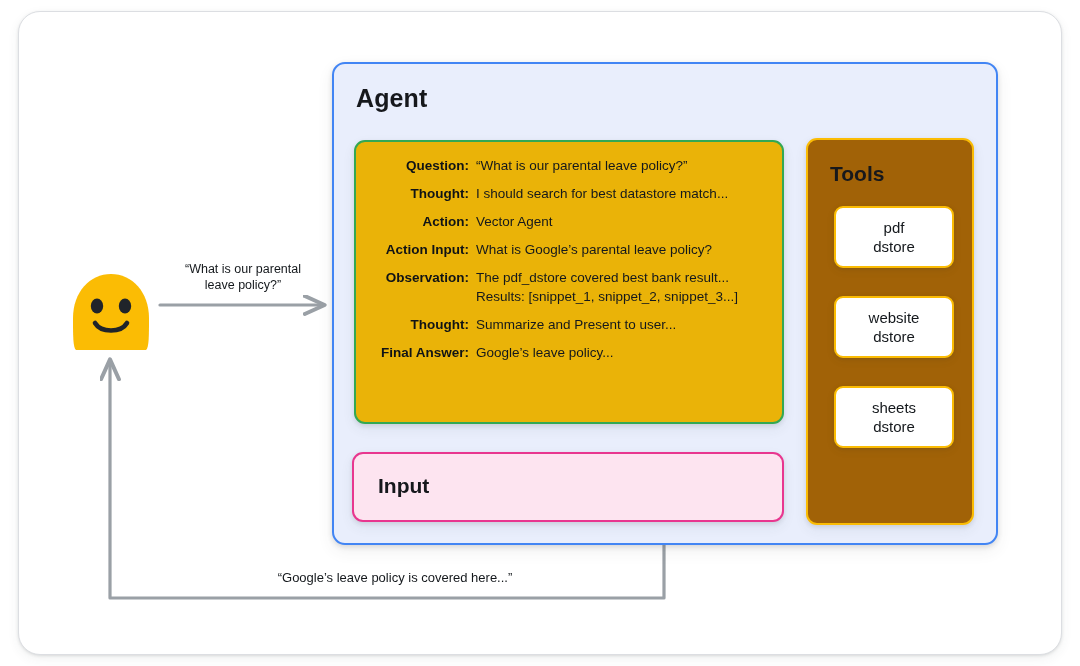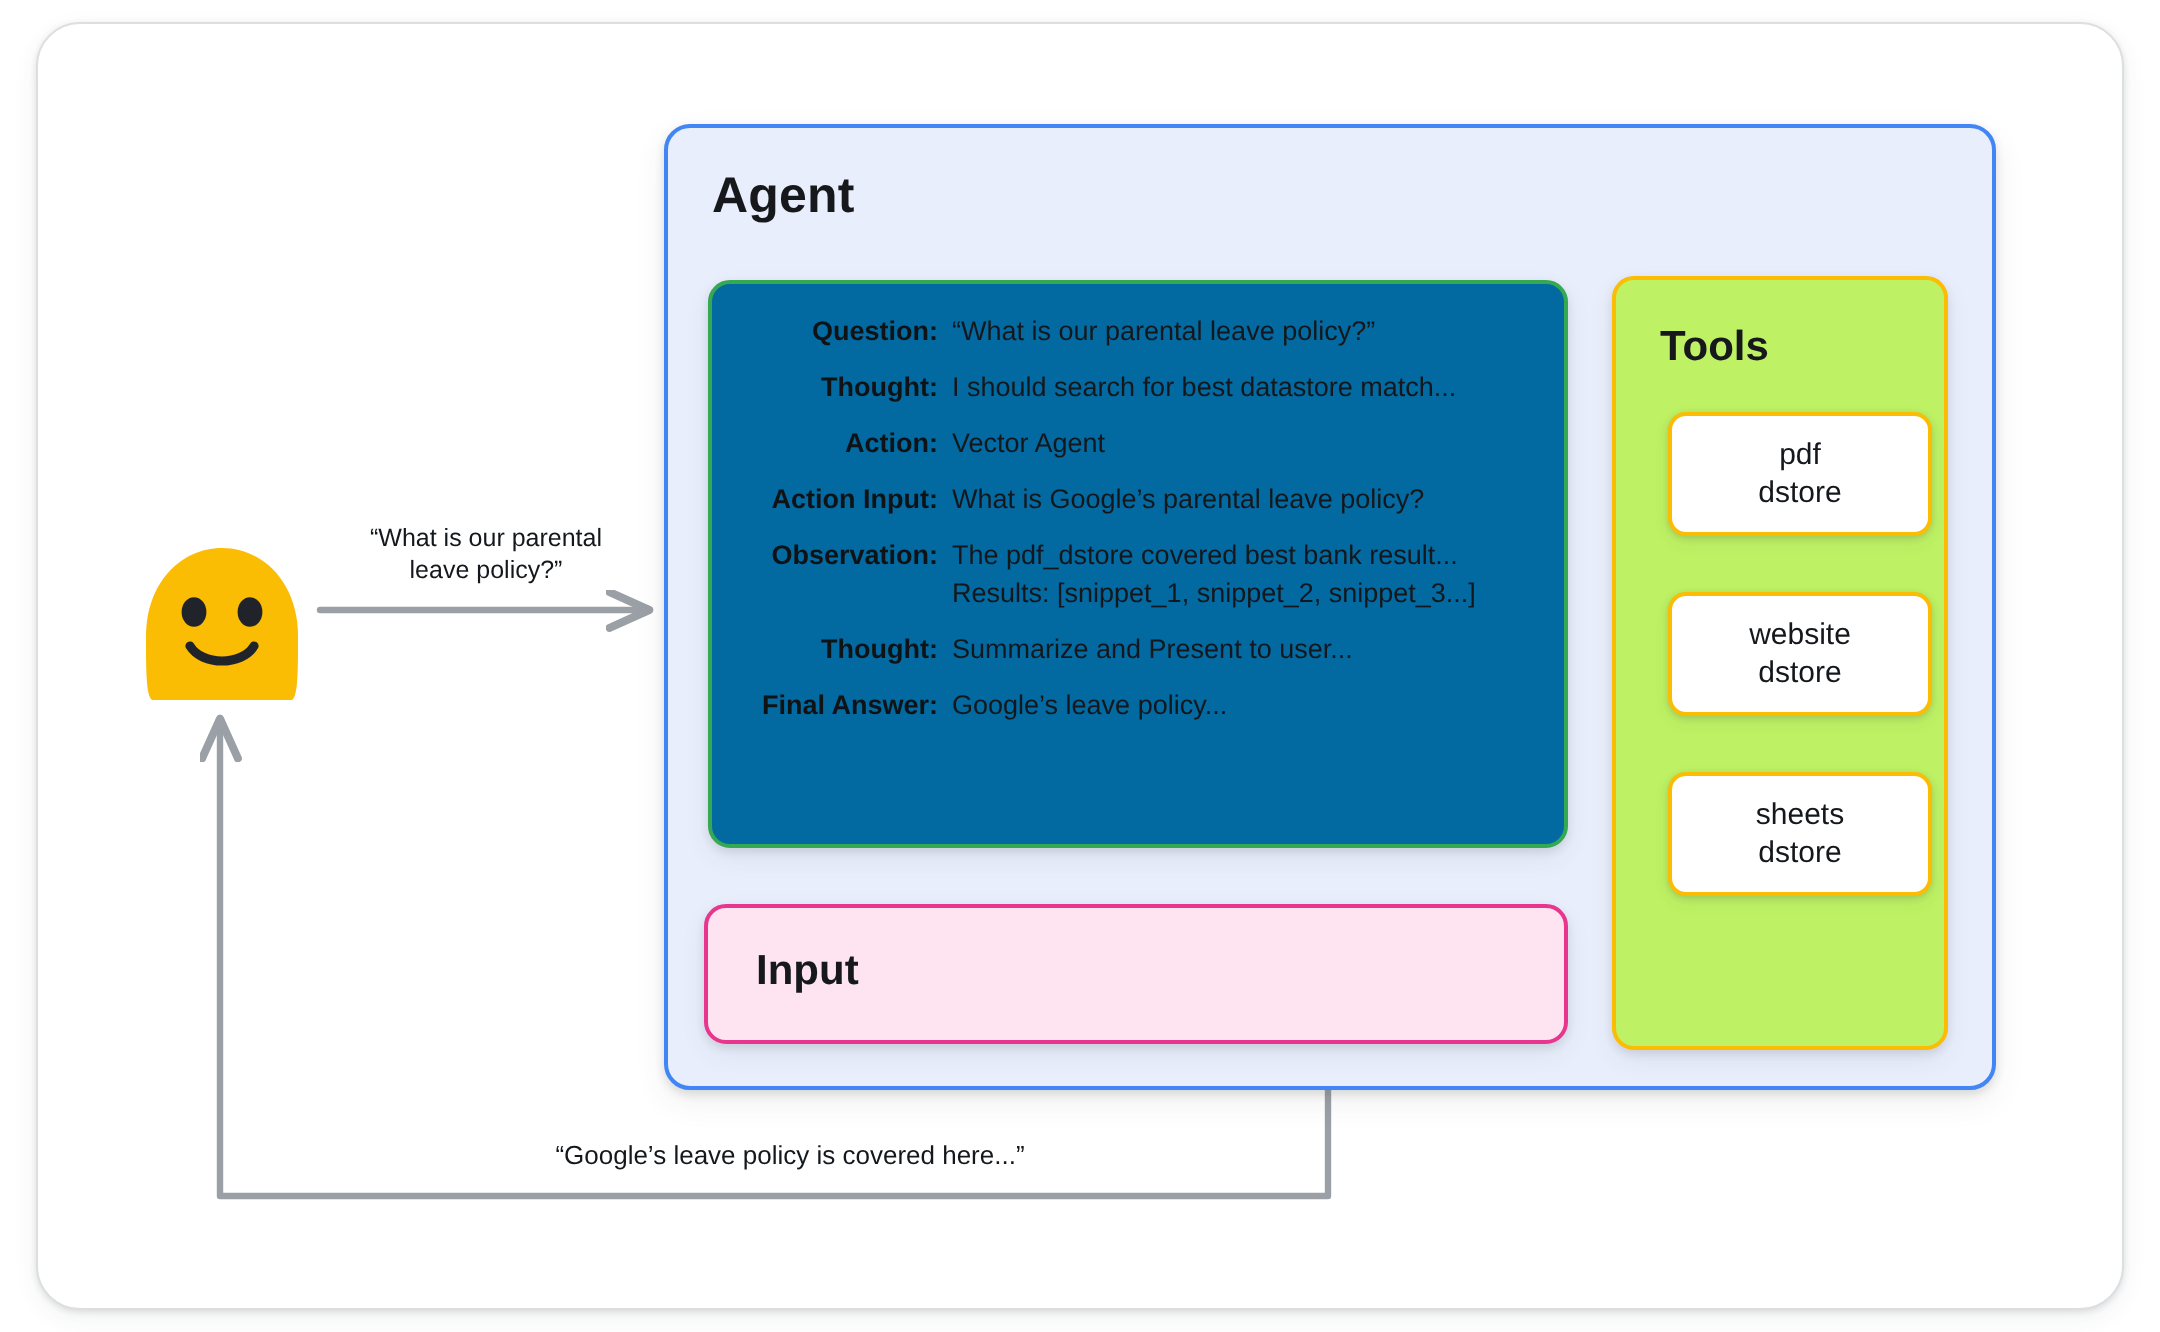--- a/index.html
+++ b/index.html
@@ -33,21 +33,21 @@
     box-shadow:0 2px 5px rgba(60,64,67,.16), 0 6px 16px rgba(60,64,67,.08);
   }
   .agent-title{
     position:absolute;left:22px;top:20px;
     font-size:25px;font-weight:600;color:#16181c;letter-spacing:.1px;
   }
 
   
   .react-box{
     position:absolute;left:354px;top:140px;width:430px;height:284px;
-    background:#0369a1;
+    background:#eab308;
     border:2.5px solid #34a853;
     border-radius:11px;
     box-sizing:border-box;
     box-shadow:0 2px 4px rgba(60,64,67,.13), 0 5px 13px rgba(60,64,67,.07);
   }
   .trace{
     position:absolute;left:0;top:14px;width:100%;
   }
   .trace-row{
     display:flex;align-items:flex-start;
@@ -65,35 +65,35 @@
   }
   .t-value{
     font-size:13.5px;color:#14181c;line-height:19px;
     white-space:nowrap;
   }
   .t-value .sub{display:block;}
 
   
   .tools-box{
     position:absolute;left:806px;top:138px;width:168px;height:387px;
-    background:#bef264;
+    background:#a16207;
     border:2.5px solid #fbbc04;
     border-radius:11px;
     box-sizing:border-box;
     box-shadow:0 2px 4px rgba(60,64,67,.13), 0 5px 13px rgba(60,64,67,.07);
   }
   .tools-title{
     position:absolute;left:22px;top:22px;
     font-size:21px;font-weight:600;color:#16181c;
   }
   .tool-list{
     position:absolute;left:26px;top:66px;width:116px;
   }
   .tool-chip{
-    width:132px;height:62px;
+    width:120px;height:62px;
     background:#ffffff;
     border:2.5px solid #fbbc04;
     border-radius:9px;
     box-sizing:border-box;
     display:flex;align-items:center;justify-content:center;
     text-align:center;
     font-size:15px;color:#14181c;line-height:19px;
     margin-bottom:28px;
     box-shadow:0 1px 3px rgba(60,64,67,.18), 0 3px 8px rgba(60,64,67,.08);
   }

